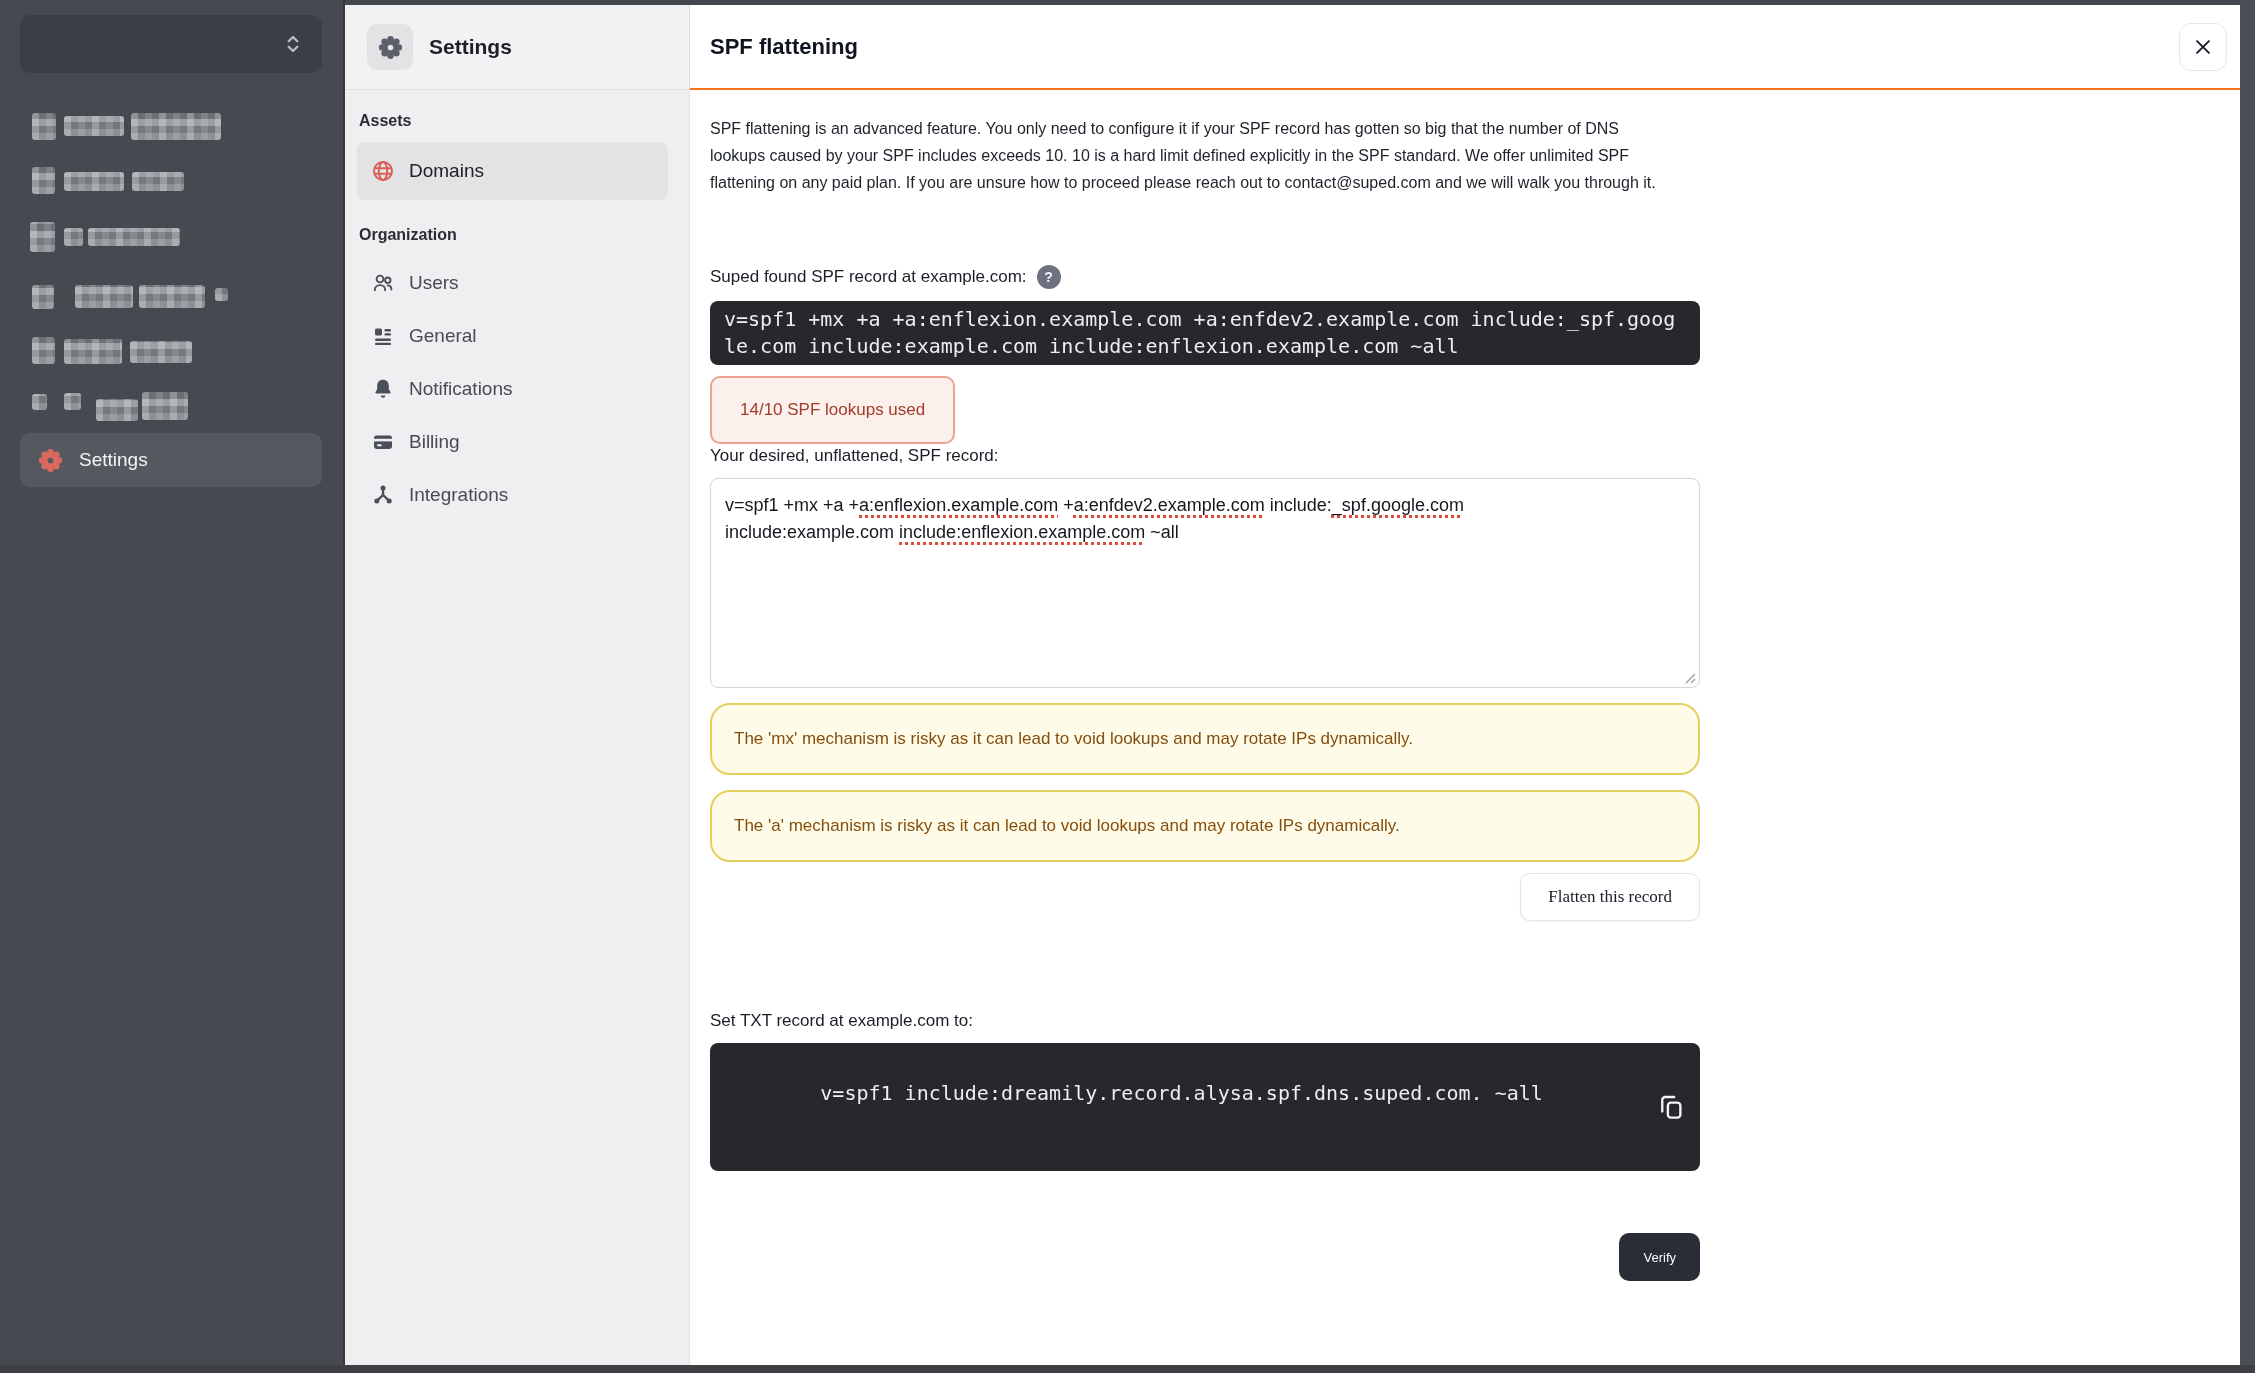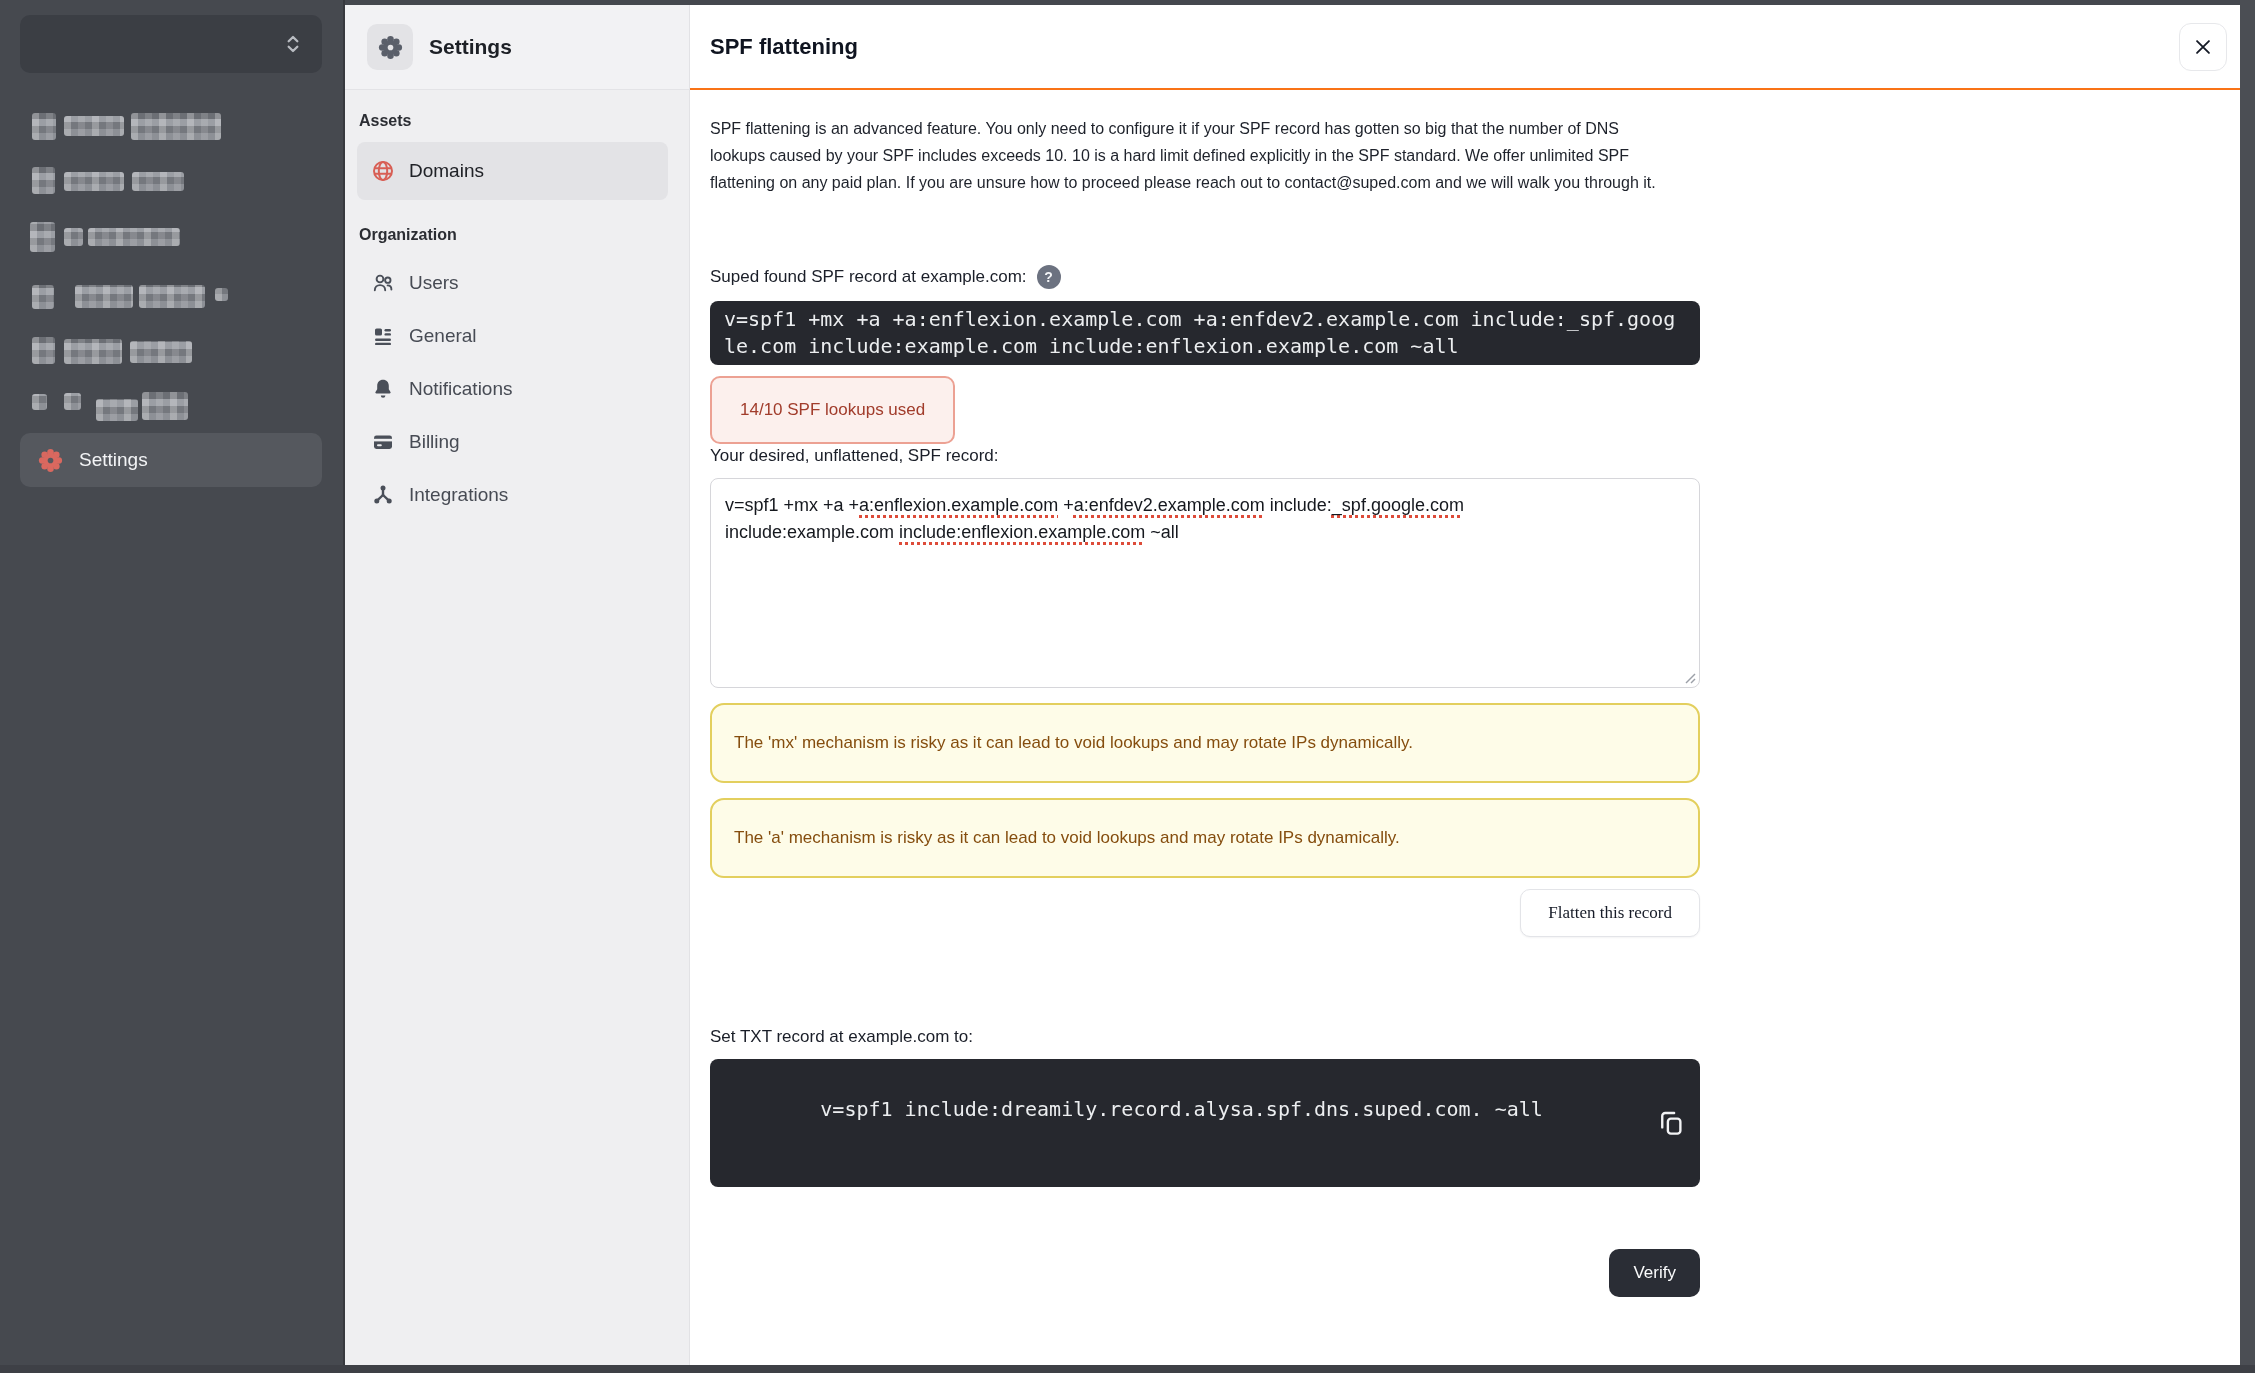--- a/index.html
+++ b/index.html
@@ -105,38 +105,38 @@
     border:1px solid #d6d6da; border-radius:8px; padding:13px 14px;
     font-size:18px; line-height:27px; color:#15181e; position:relative; cursor:text;
   }
   .record-text { max-width:805px; white-space:pre-wrap; }
   .sp-err {
     text-decoration:underline dotted #dd4b39;
     text-decoration-thickness:2.5px; text-underline-offset:4px;
   }
   .resize-handle { position:absolute; right:3px; bottom:3px; }
   .warn {
-    margin-top:15px; width:990px; height:80px; background:#fefce8;
-    border:2px solid #e3cf5e; border-radius:14px;
+    margin-top:15px; width:990px; height:72px; background:#fefce8;
+    border:2px solid #e3cf5e; border-radius:20px;
     display:flex; align-items:center; padding:16px 22px;
     color:#854d0e; font-size:17px;
   }
   .btn-row { width:990px; display:flex; justify-content:flex-end; }
   .flatten-row { margin-top:11px; }
   .btn-secondary {
     height:48px; padding:0 27px; background:#fff; border:1px solid #e3e4e8;
     border-radius:10px; font-size:17px; font-weight:500; color:#171c28;
     box-shadow:0 1px 2px rgba(16,24,40,.05); cursor:pointer;
     font-family:Liberation Serif, serif;
   }
   .label3 { margin-top:88px; }
   .verify-row { margin-top:62px; }
   .btn-primary {
     height:48px; padding:0 24px; background:#2a2d35; border:none;
-    border-radius:10px; font-size:17px; font-weight:500; color:#fafbfc;
+    border-radius:10px; font-size:13px; font-weight:500; color:#fafbfc;
     cursor:pointer; font-family:"Liberation Sans", sans-serif;
   }
   
   .scrollbar-v { position:absolute; right:0; top:0; width:15px; height:1373px; background:#4b4e54; z-index:10; }
   .scrollbar-h { position:absolute; left:0; bottom:0; height:8px; width:2255px; background:#3e4046; z-index:11; }
   svg { display:block; }
 </style>
 </head>
 <body>
 

